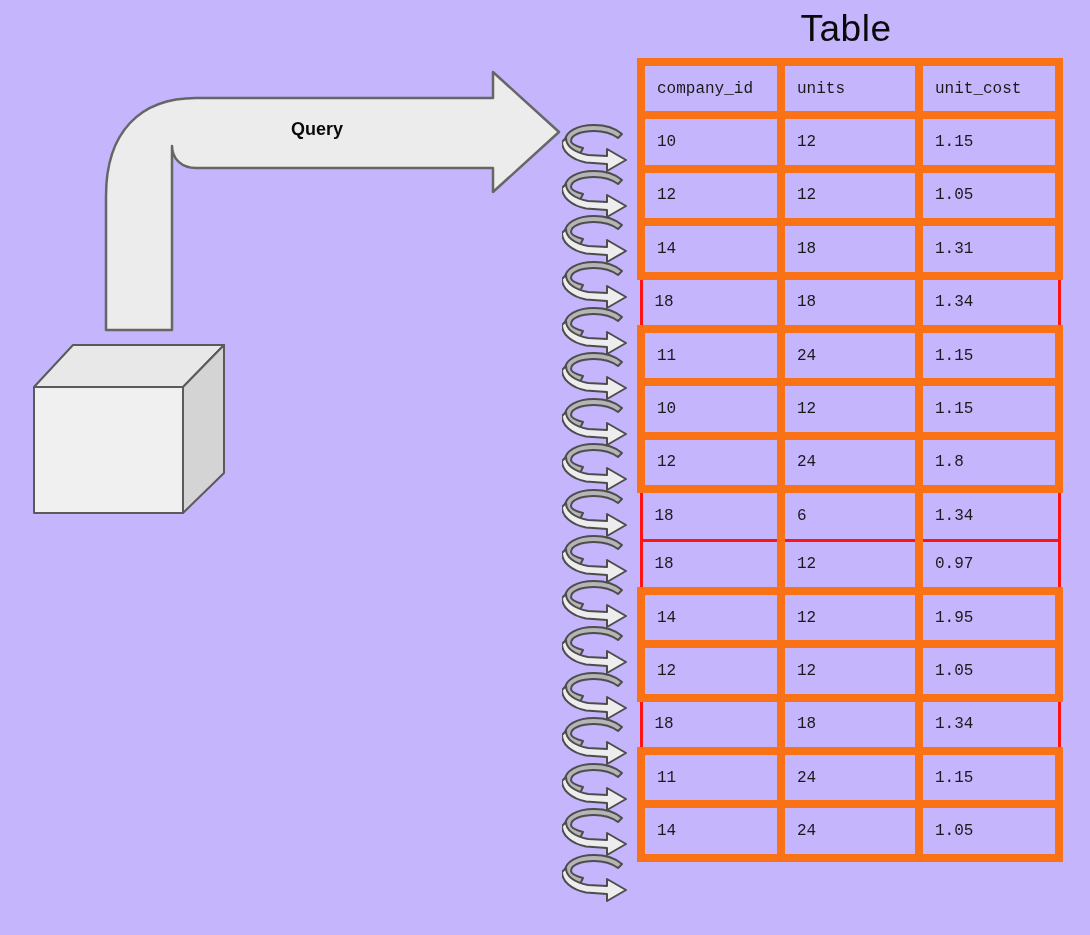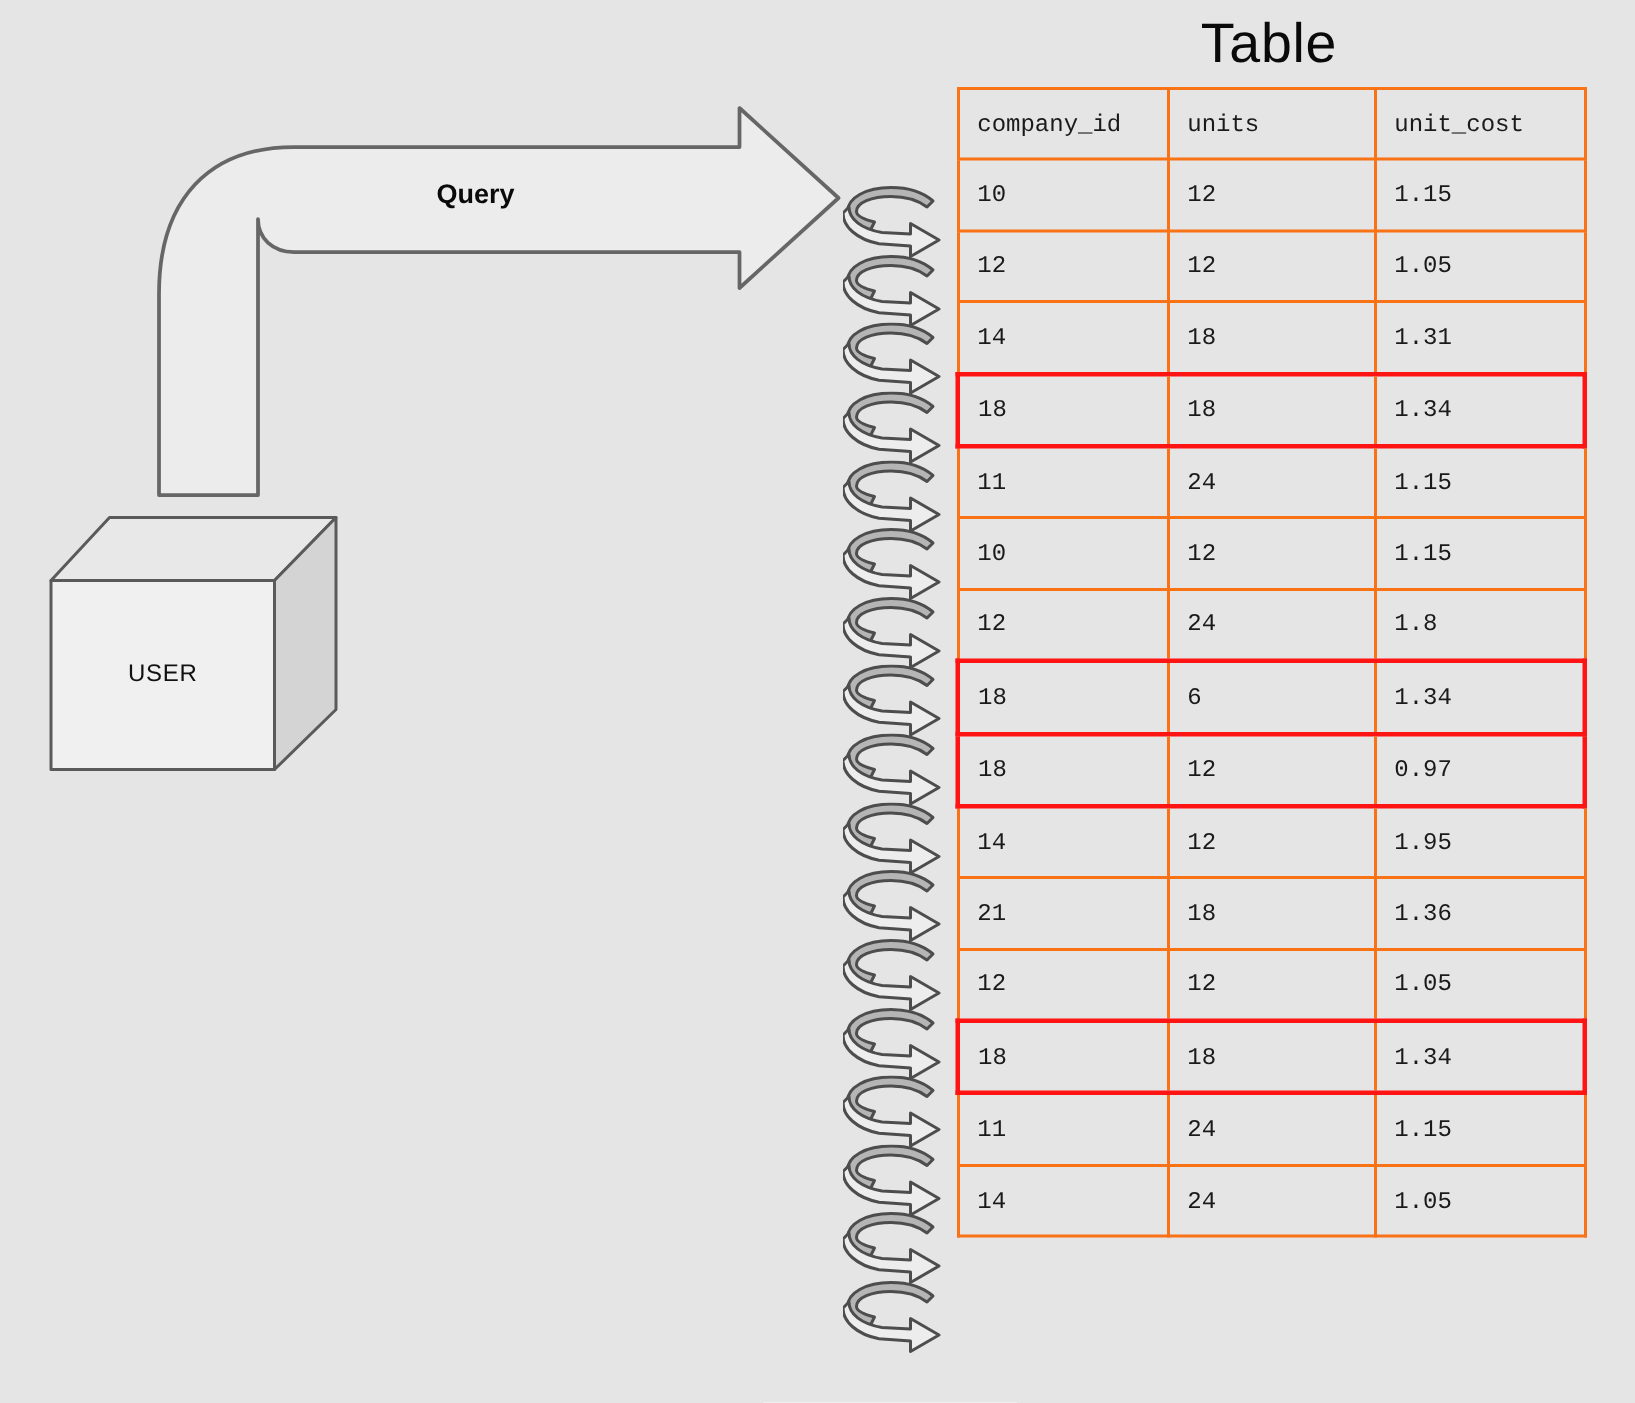--- a/index.html
+++ b/index.html
@@ -7,40 +7,40 @@
     --arrow-fill:#ececec;
     --arrow-stroke:#666666;
     --loop-dark:#b5b5b5;
     --loop-light:#ededed;
     --cube-front:#f0f0f0;
     --cube-top:#e8e8e8;
     --cube-right:#d4d4d4;
   }
   html,body{margin:0;padding:0;background:#ffffff;}
   body{width:1090px;height:935px;overflow:hidden;font-family:"Liberation Sans",sans-serif;}
-  .canvas{position:relative;width:1090px;height:935px;background:#e5e5e5;}
+  .canvas{position:relative;width:1090px;height:935px;background:#c4b5fd;}
   .scene{position:absolute;left:0;top:0;width:1090px;height:935px;}
 
   .query-arrow{fill:var(--arrow-fill);stroke:var(--arrow-stroke);stroke-width:2.5;stroke-linejoin:round;}
   .cube-face{stroke:#5a5a5a;stroke-width:2;stroke-linejoin:round;}
   .cube-top{fill:var(--cube-top);}
   .cube-right{fill:var(--cube-right);}
   .cube-front{fill:var(--cube-front);}
 
   .title{position:absolute;left:637px;top:8px;width:418px;text-align:center;
          font-size:37px;color:#0a0a0a;letter-spacing:0.5px;}
   .query-label{position:absolute;left:291px;top:119px;font-size:18px;color:#0a0a0a;font-weight:bold;}
   .user-label{position:absolute;left:34px;top:387px;width:149px;height:126px;
               display:flex;align-items:center;justify-content:center;
               font-size:16px;color:#111;letter-spacing:0.5px;}
 
   table.data-table{position:absolute;left:637px;top:58px;border-collapse:collapse;
                    table-layout:fixed;width:418px;}
   .data-table th,.data-table td{
-     border:2px solid #f97316;height:45.4px;padding:0 0 0 12px;
+     border:8px solid #f97316;height:45.4px;padding:0 0 0 12px;
      font-family:"Liberation Mono",monospace;font-size:16px;font-weight:normal;
      text-align:left;vertical-align:middle;color:#1a1a1a;white-space:nowrap;
   }
   .data-table col.c1{width:140px;} .data-table col.c2{width:138px;} .data-table col.c3{width:140px;}
   .data-table tr.hl td{border-top:3px solid var(--hl);border-bottom:3px solid var(--hl);}
   .data-table tr.hl td:first-child{border-left:3px solid var(--hl);}
   .data-table tr.hl td:last-child{border-right:3px solid var(--hl);}
 
   .loop{position:absolute;width:66px;height:56px;}
   .loop-dark{fill:var(--loop-dark);stroke:#4d4d4d;stroke-width:2;stroke-linejoin:round;}
@@ -130,21 +130,20 @@
           <path class="loop-light" d="M 4,14 C 4,22 12,28.5 26,31 L 45,32 L 45,25 L 64,36 L 45,47 L 45,40 L 24,38.5 C 9,35.5 0,27 0,18 Z"></path>
         </svg></div>
       <div class="loop" style="left: 562px; top: 854px;"><svg width="66" height="56" viewBox="0 0 66 56" xmlns="http://www.w3.org/2000/svg">
           <path class="loop-dark" d="M 60,10 C 52,3 42,1 32,1 C 15,1 3,8 3,17 C 3,23 9,28 18,30 L 21,24 C 13,22 9,19.5 9,17 C 9,11 19,7 32,7 C 41,7 50,9.5 56,14 Z"></path>
           <path class="loop-light" d="M 4,14 C 4,22 12,28.5 26,31 L 45,32 L 45,25 L 64,36 L 45,47 L 45,40 L 24,38.5 C 9,35.5 0,27 0,18 Z"></path>
         </svg></div>
     </div>
 
   <div class="title">Table</div>
   <div class="query-label">Query</div>
-  <div class="user-label">USER</div>
 
   <table class="data-table">
     <colgroup>
         <col class="c1">
         <col class="c2">
         <col class="c3">
       </colgroup>
     <thead>
         <tr id="header-row">
           <th>company_id</th>
@@ -197,25 +196,20 @@
           <td>18</td>
           <td>12</td>
           <td>0.97</td>
         </tr>
         <tr>
           <td>14</td>
           <td>12</td>
           <td>1.95</td>
         </tr>
         <tr>
-          <td>21</td>
-          <td>18</td>
-          <td>1.36</td>
-        </tr>
-        <tr>
           <td>12</td>
           <td>12</td>
           <td>1.05</td>
         </tr>
         <tr class="hl">
           <td>18</td>
           <td>18</td>
           <td>1.34</td>
         </tr>
         <tr>

